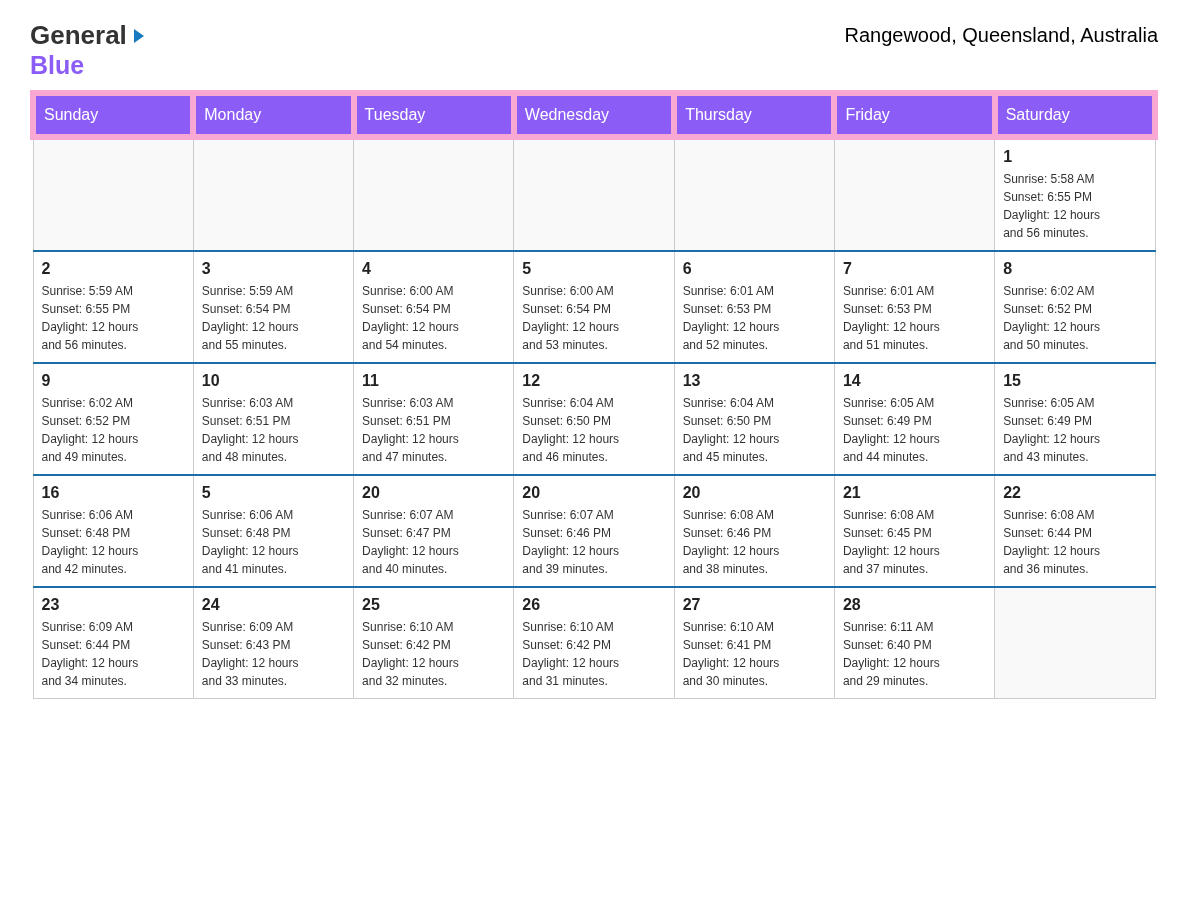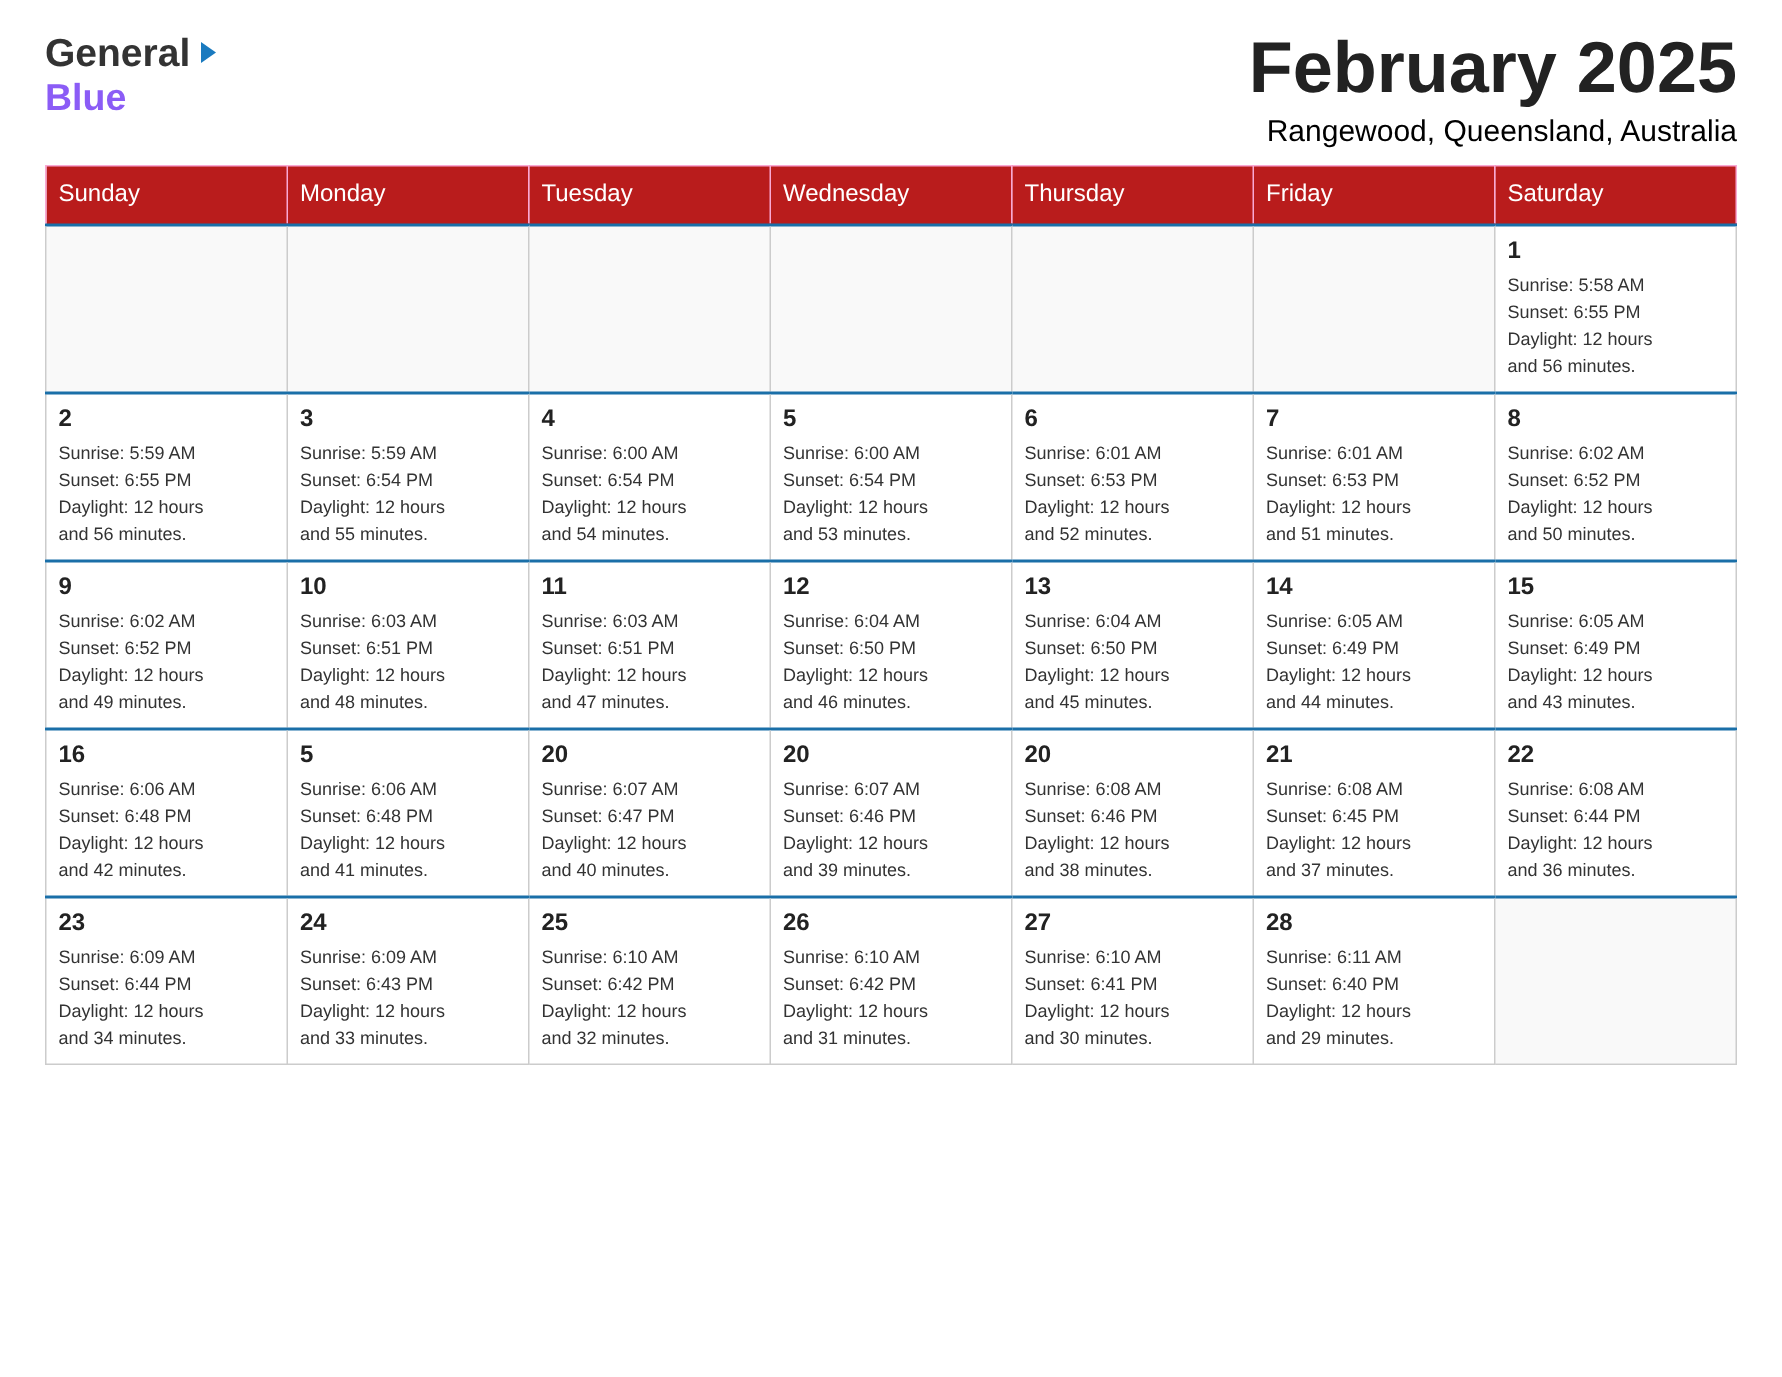--- a/index.html
+++ b/index.html
@@ -38,27 +38,27 @@
       font-size: 20px;
       color: #000000;
       margin-top: 4px;
     }
     .calendar {
       width: 100%;
       border-collapse: collapse;
       margin-top: 10px;
     }
     .calendar thead th {
-      background-color: #b91c1c;
+      background-color: #8b5cf6;
       color: #fff;
       padding: 10px 8px;
       text-align: left;
       font-size: 16px;
       font-weight: normal;
-      border: 1px solid #f9a8d4;
+      border: 6px solid #f9a8d4;
     }
     .calendar tbody td {
       vertical-align: top;
       border: 1px solid #ccc;
       padding: 8px;
       width: 14.28%;
       min-height: 110px;
     }
     .calendar tbody tr td {
       border-top: 2px solid #1a6fa8;
@@ -104,21 +104,20 @@
       <span class="logo-general">General</span>
       <span class="logo-arrow">
         <svg width="18" height="18" viewBox="0 0 18 18">
           <polygon points="4,2 14,9 4,16" fill="#1a7abf"></polygon>
         </svg>
       </span>
     </div>
     <div class="logo-blue-line">Blue</div>
   </div>
   <div class="title-block">
-    <div class="month-title">February 2025</div>
     <div class="location">Rangewood, Queensland, Australia</div>
   </div>
 </div>
 
 <table class="calendar">
   <thead>
     <tr>
     <th>Sunday</th>
         <th>Monday</th>
         <th>Tuesday</th>

